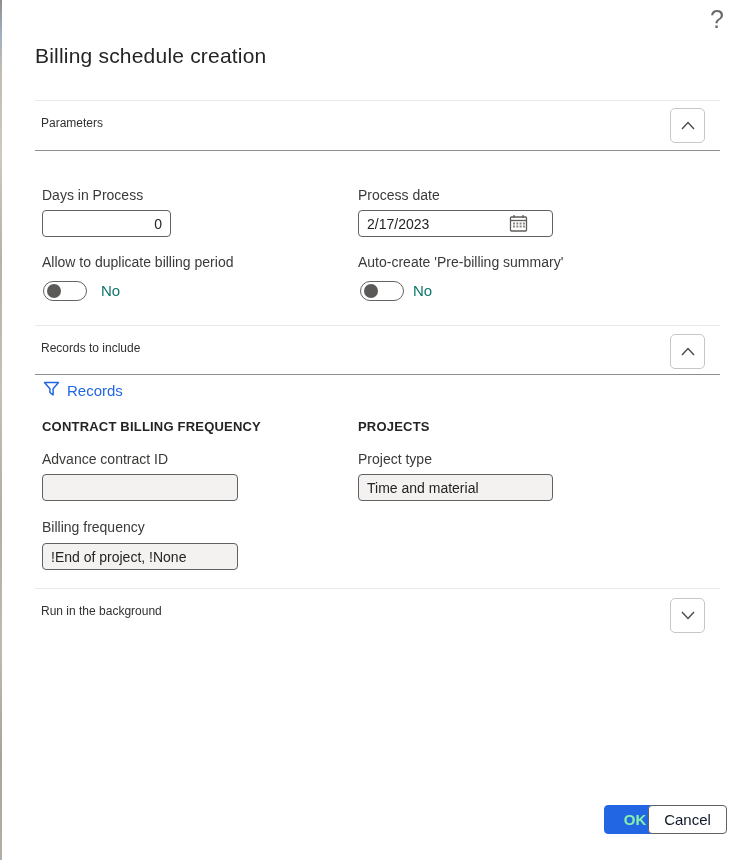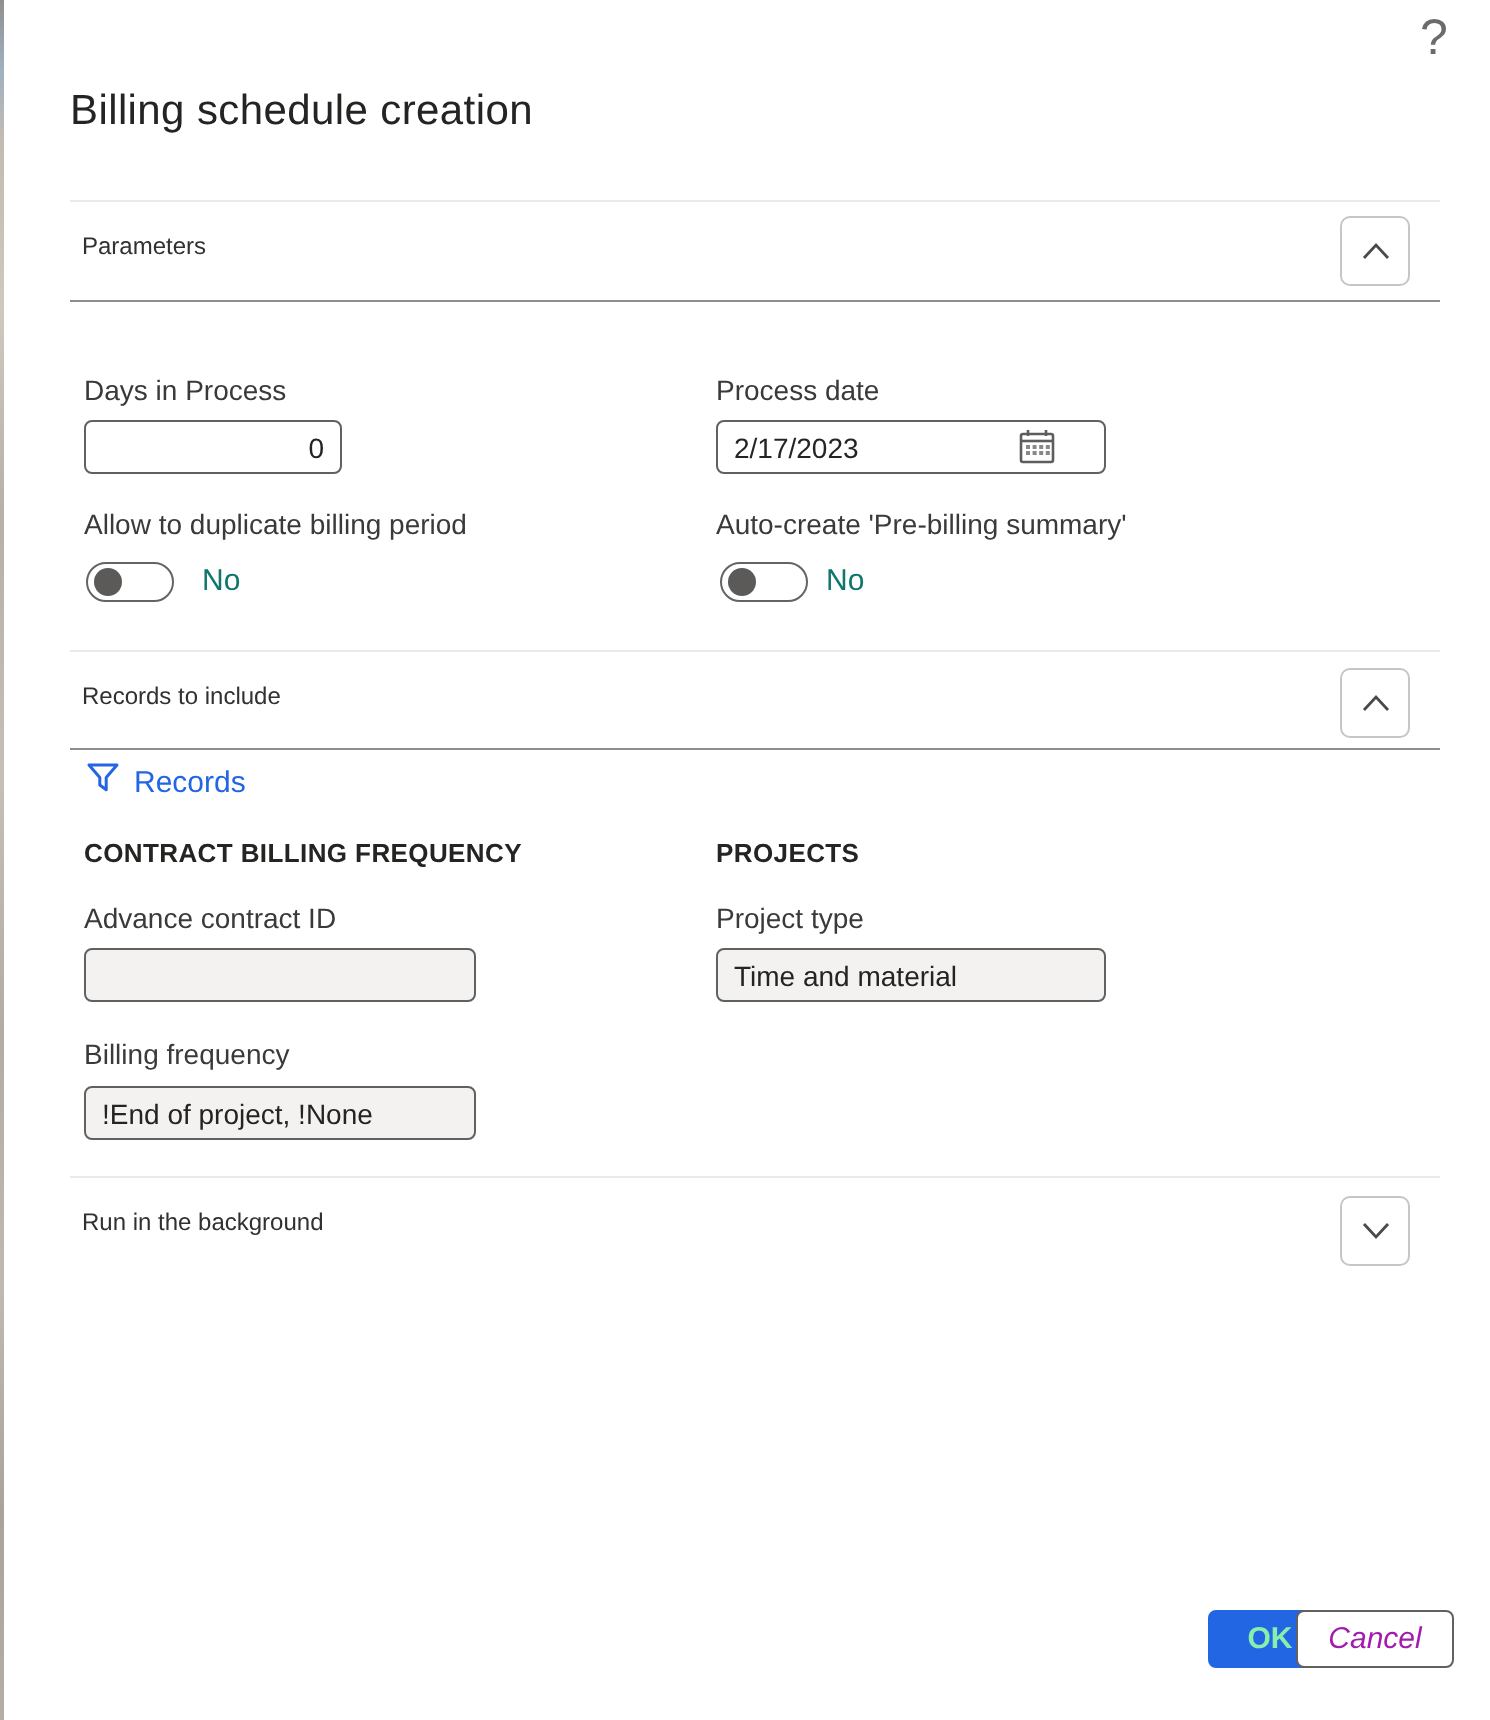--- a/index.html
+++ b/index.html
@@ -76,21 +76,21 @@
     border-radius: 4px; font-family: "Liberation Sans", sans-serif;
     font-size: 15px; cursor: pointer;
   }
   .ok-btn {
     left: 576px; width: 62px;
     background: #2266E3; border: 1px solid #2266E3;
     color: #86efac; font-weight: 700; margin-left: 28px;
   }
   .cancel-btn {
     left: 648px; width: 79px;
-    background: #ffffff; border: 1px solid #616161; color: #a21caf; font-style: italic;
+    background: #ffffff; border: 1px solid #616161; color: #0f172a;
   }
 </style>
 </head>
 <body>
 
 <div class="edge-strip"></div>
 
 <div class="help-icon">?</div>
 
 <h1 class="dialog-title">Billing schedule creation</h1>

